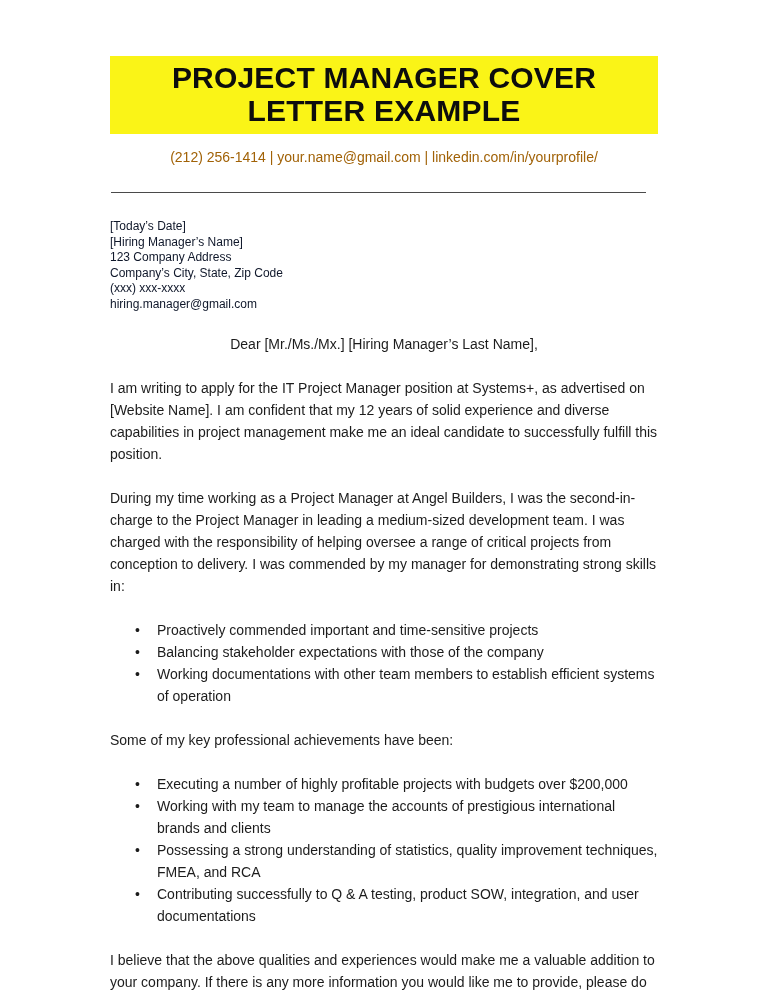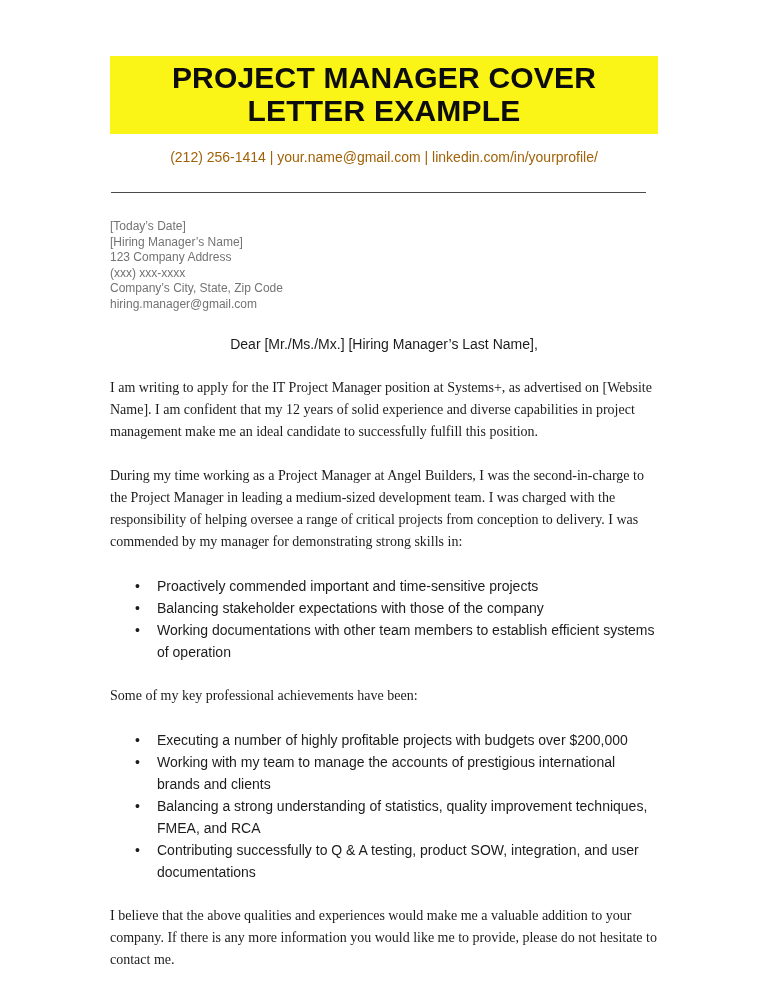--- a/index.html
+++ b/index.html
@@ -33,23 +33,23 @@
     margin-top: 15px;
     font-size: 14px;
     color: #a16207;
   }
   .divider {
     border: none;
     border-top: 1.5px solid #4a4a4a;
     margin: 27px 12px 0 1px;
   }
   .letter { margin-top: 26px; font-size: 14px; line-height: 22px; }
-  .recipient-block { font-size: 12px; line-height: 15.5px; color: #737373; }
+  .recipient-block { font-size: 12px; line-height: 15.5px; color: #0f172a; }
   .salutation { margin-top: 21px; text-align: center; }
-  .para { margin-top: 22px; max-width: 682px; font-family: Liberation Serif, serif; }
+  .para { margin-top: 22px; max-width: 682px; }
   ul.bullets {
     margin-top: 22px;
     padding-left: 47px;
     list-style: none;
   }
   ul.bullets li {
     position: relative;
     padding-left: 0;
     max-width: 640px;
   }
@@ -73,43 +73,43 @@
     <div class="contact-line">(212) 256-1414 | your.name@gmail.com | linkedin.com/in/yourprofile/</div>
     <hr class="divider">
   </div>
 
   <div class="letter">
 
     <div class="recipient-block">
       <div>[Today’s Date]</div>
       <div>[Hiring Manager’s Name]</div>
       <div>123 Company Address</div>
+      <div>Company’s City, State, Zip Code</div>
       <div>(xxx) xxx-xxxx</div>
-      <div>Company’s City, State, Zip Code</div>
       <div>hiring.manager@gmail.com</div>
     </div>
 
     <div class="salutation">Dear [Mr./Ms./Mx.] [Hiring Manager’s Last Name],</div>
 
     <p class="para">I am writing to apply for the IT Project Manager position at Systems+, as advertised on [Website Name]. I am confident that my 12 years of solid experience and diverse capabilities in project management make me an ideal candidate to successfully fulfill this position.</p>
 
     <p class="para">During my time working as a Project Manager at Angel Builders, I was the second-in-charge to the Project Manager in leading a medium-sized development team. I was charged with the responsibility of helping oversee a range of critical projects from conception to delivery. I was commended by my manager for demonstrating strong skills in:</p>
 
     <ul class="bullets">
       <li>Proactively commended important and time-sensitive projects</li>
       <li>Balancing stakeholder expectations with those of the company</li>
       <li>Working documentations with other team members to establish efficient systems of operation</li>
     </ul>
 
     <p class="para">Some of my key professional achievements have been:</p>
 
     <ul class="bullets">
       <li>Executing a number of highly profitable projects with budgets over $200,000</li>
       <li>Working with my team to manage the accounts of prestigious international brands and clients</li>
-      <li>Balancing a strong understanding of statistics, quality improvement techniques, FMEA, and RCA</li>
+      <li>Possessing a strong understanding of statistics, quality improvement techniques, FMEA, and RCA</li>
       <li>Contributing successfully to Q &amp; A testing, product SOW, integration, and user documentations</li>
     </ul>
 
     <p class="para">I believe that the above qualities and experiences would make me a valuable addition to your company. If there is any more information you would like me to provide, please do not hesitate to contact me.</p>
 
 
     <div class="signature">Your Name</div>
 
   </div>
 </div>

